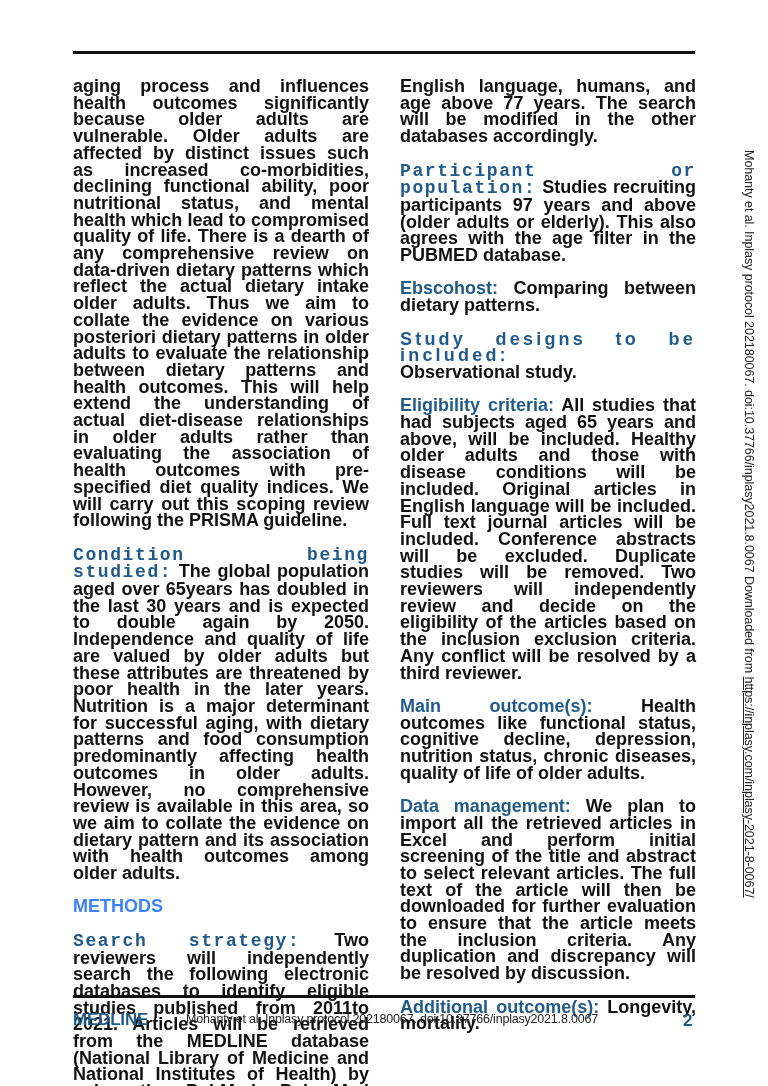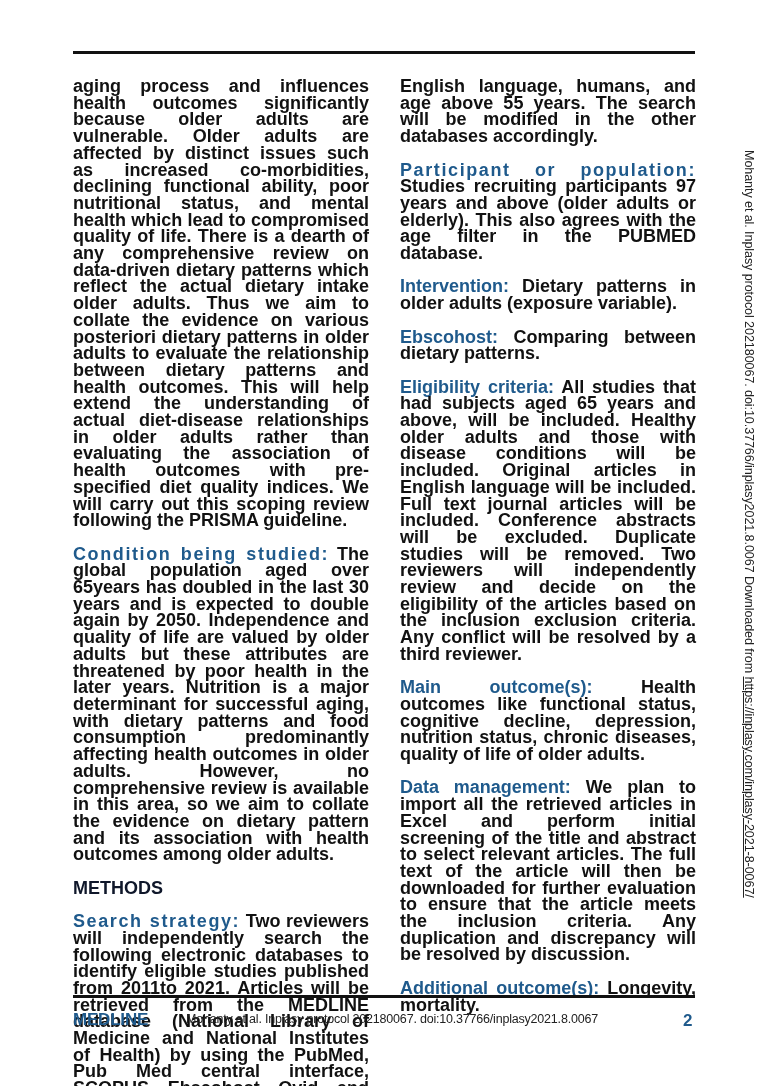--- a/index.html
+++ b/index.html
@@ -7,22 +7,22 @@
          font-family: "Liberation Sans", sans-serif; color: #111111; }
   .rule { position: absolute; left: 73px; width: 622px; height: 3px; background: #111111; }
   .rule.top { top: 51px; }
   .rule.bottom { top: 995px; }
   .col { position: absolute; top: 78px; width: 296px; font-size: 18px; line-height: 16.7px;
          font-weight: bold; text-align: justify; }
   .col.left { left: 73px; }
   .col.right { left: 400px; }
   .col p { margin: 0 0 16.7px 0; }
   .hd { color: #1f5a8c; }
-  .section-title { color: #0f172a; font-weight: bold; margin: 0 0 16.7px 0; }
-  .spaced { letter-spacing: 1.6px; }
+  .section-title { color: #3b82f6; font-weight: bold; margin: 0 0 16.7px 0; }
+  .spaced { letter-spacing: 1.6px; font-family: Liberation Mono, monospace; }
   .spaced-wide { letter-spacing: 3.2px; }
   .footer-brand { position: absolute; left: 73px; top: 1010px; font-size: 17px; font-weight: bold;
                   color: #1f5a8c; letter-spacing: -0.2px; }
   .footer-cite { position: absolute; left: 186px; top: 1012px; font-size: 12.5px; color: #222222;
                  letter-spacing: -0.2px; }
   .footer-page { position: absolute; left: 683px; top: 1011px; font-size: 17px; font-weight: bold; color: #1f5a8c; }
   .side-note { position: absolute; left: 747px; top: 150px; transform-origin: 0 0; transform: rotate(90deg) translateY(-9px);
                white-space: nowrap; font-size: 12.6px; color: #222222; letter-spacing: -0.1px; }
   .side-note .url { text-decoration: underline; }
 </style>
@@ -32,24 +32,24 @@
 <div class="rule top"></div>
 
 <div class="col left">
   <p>aging process and influences health outcomes significantly because older adults are vulnerable. Older adults are affected by distinct issues such as increased co-morbidities, declining functional ability, poor nutritional status, and mental health which lead to compromised quality of life. There is a dearth of any comprehensive review on data-driven dietary patterns which reflect the actual dietary intake older adults. Thus we aim to collate the evidence on various posteriori dietary patterns in older adults to evaluate the relationship between dietary patterns and health outcomes. This will help extend the understanding of actual diet-disease relationships in older adults rather than evaluating the association of health outcomes with pre-specified diet quality indices. We will carry out this scoping review following the PRISMA guideline.</p>
   <p><span class="hd spaced">Condition being studied:</span><span> The global population aged over 65years has doubled in the last 30 years and is expected to double again by 2050. Independence and quality of life are valued by older adults but these attributes are threatened by poor health in the later years. Nutrition is a major determinant for successful aging, with dietary patterns and food consumption predominantly affecting health outcomes in older adults. However, no comprehensive review is available in this area, so we aim to collate the evidence on dietary pattern and its association with health outcomes among older adults.</span></p>
   <div class="section-title">METHODS</div>
   <p><span class="hd spaced">Search strategy:</span><span> Two reviewers will independently search the following electronic databases to identify eligible studies published from 2011to 2021. Articles will be retrieved from the MEDLINE database (National Library of Medicine and National Institutes of Health) by using the PubMed, Pub Med central interface, SCOPUS, Ebscohost, Ovid, and Science Direct. The following MeSH terms and operators are used: “older adults” OR “elderly” AND “dietary patterns”. The following filters will be used in PubMed for</span></p>
 </div>
 
 <div class="col right">
-  <p>English language, humans, and age above 55 years. The search will be modified in the other databases accordingly.</p>
+  <p>English language, humans, and age above 77 years. The search will be modified in the other databases accordingly.</p>
   <p><span class="hd spaced">Participant or population:</span><span> Studies recruiting participants 97 years and above (older adults or elderly). This also agrees with the age filter in the PUBMED database.</span></p>
-  <p><span class="hd">Intervention:</span><span> Dietary patterns in older adults (exposure variable).</span></p>
   <p><span class="hd">Ebscohost:</span><span> Comparing between dietary patterns.</span></p>
+  <p><span class="hd spaced-wide" style="display:block">Study designs to be included:</span><span>Observational study.</span></p>
   <p><span class="hd">Eligibility criteria:</span><span> All studies that had subjects aged 65 years and above, will be included. Healthy older adults and those with disease conditions will be included. Original articles in English language will be included. Full text journal articles will be included. Conference abstracts will be excluded. Duplicate studies will be removed. Two reviewers will independently review and decide on the eligibility of the articles based on the inclusion exclusion criteria. Any conflict will be resolved by a third reviewer.</span></p>
   <p><span class="hd">Main outcome(s):</span><span> Health outcomes like functional status, cognitive decline, depression, nutrition status, chronic diseases, quality of life of older adults.</span></p>
   <p><span class="hd">Data management:</span><span> We plan to import all the retrieved articles in Excel and perform initial screening of the title and abstract to select relevant articles. The full text of the article will then be downloaded for further evaluation to ensure that the article meets the inclusion criteria. Any duplication and discrepancy will be resolved by discussion.</span></p>
   <p><span class="hd">Additional outcome(s):</span><span> Longevity, mortality.</span></p>
 </div>
 
 <div class="side-note"><span>Mohanty et al. Inplasy protocol 202180067. doi:10.37766/inplasy2021.8.0067 Downloaded from </span><span class="url">https://inplasy.com/inplasy-2021-8-0067/</span></div>
 
 <div class="rule bottom"></div>
 <div class="footer-brand">MEDLINE</div>

